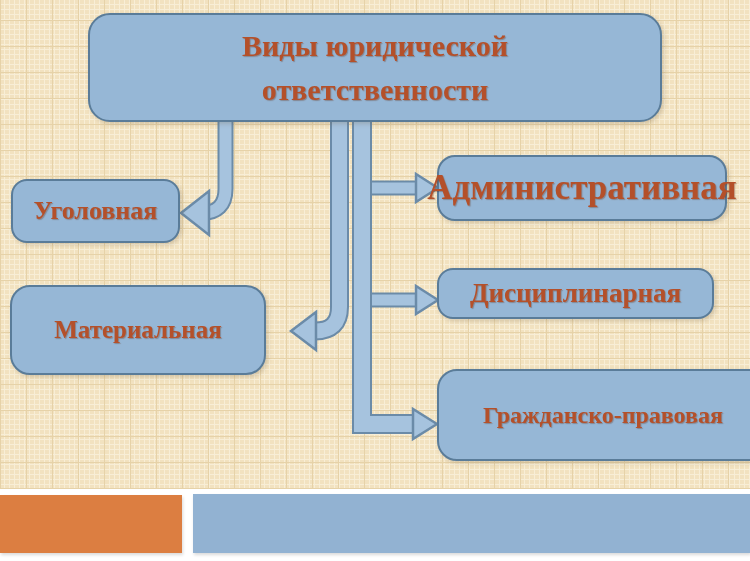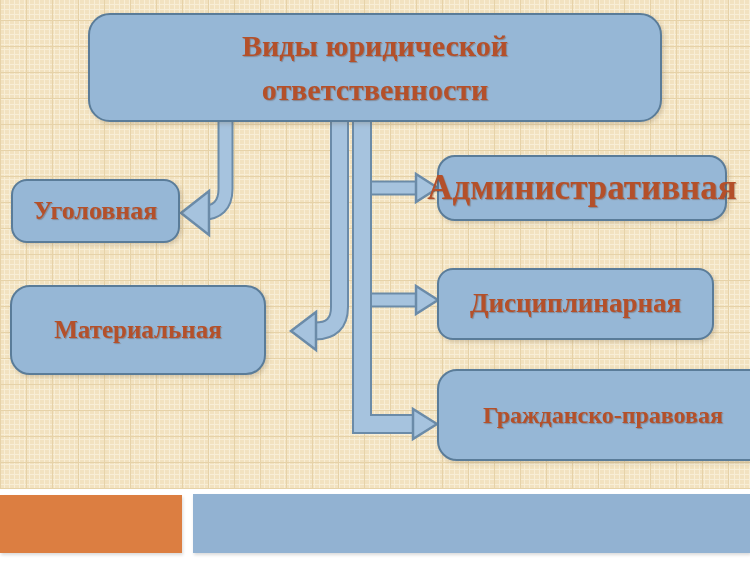--- a/index.html
+++ b/index.html
@@ -57,21 +57,21 @@
   }
   .node span{
     text-shadow:1px 1px 1px rgba(100,45,20,0.35);
     line-height:1.45;
   }
   .node-title{left:88px;top:13px;width:574px;height:109px;border-radius:22px;font-size:30px;}
   .node-title span{max-width:470px;}
   .node-ugolovnaya{left:11px;top:179px;width:169px;height:64px;border-radius:16px;font-size:26px;}
   .node-materialnaya{left:10px;top:285px;width:256px;height:90px;border-radius:20px;font-size:25px;}
   .node-administrativnaya{left:437px;top:155px;width:290px;height:66px;border-radius:18px;font-size:35px;}
-  .node-disciplinarnaya{left:437px;top:268px;width:277px;height:72px;border-radius:16px;font-size:27px;}
+  .node-disciplinarnaya{left:437px;top:268px;width:277px;height:51px;border-radius:16px;font-size:27px;}
   .node-grazhdansko{left:437px;top:369px;width:332px;height:92px;border-radius:20px;font-size:24px;}
   .footer-bar{
     position:absolute;
     box-shadow:1px 2px 3px rgba(0,0,0,0.15);
     z-index:2;
   }
   .footer-bar.orange{left:0;top:495px;width:182px;height:58px;background:var(--footer-orange);}
   .footer-bar.blue{left:193px;top:494px;width:557px;height:59px;background:var(--footer-blue);}
 </style>
 </head>

